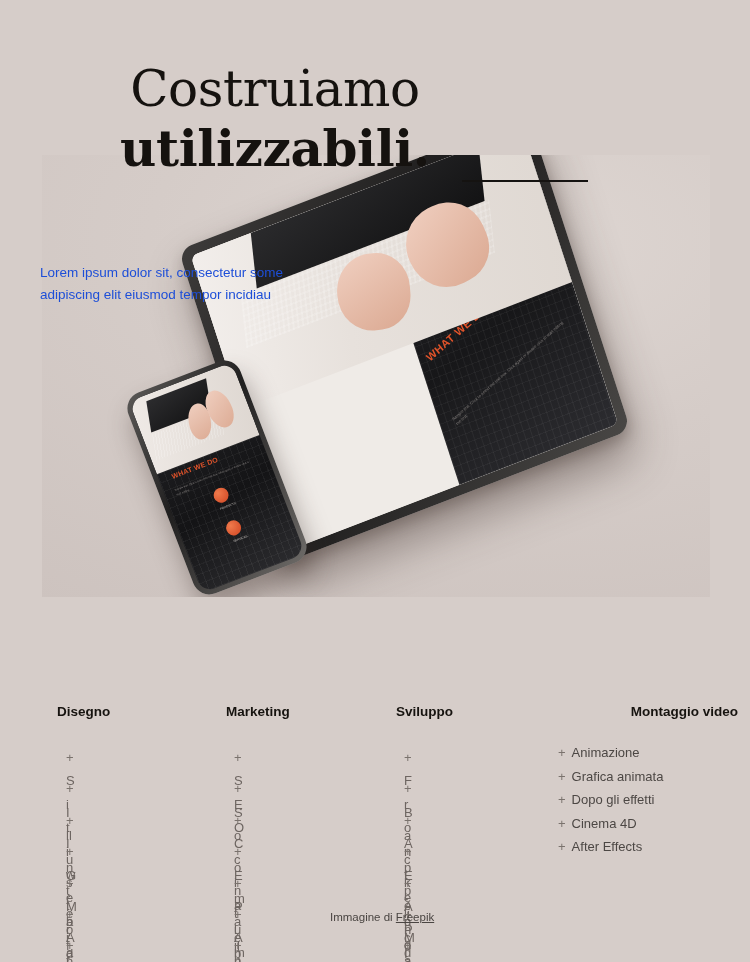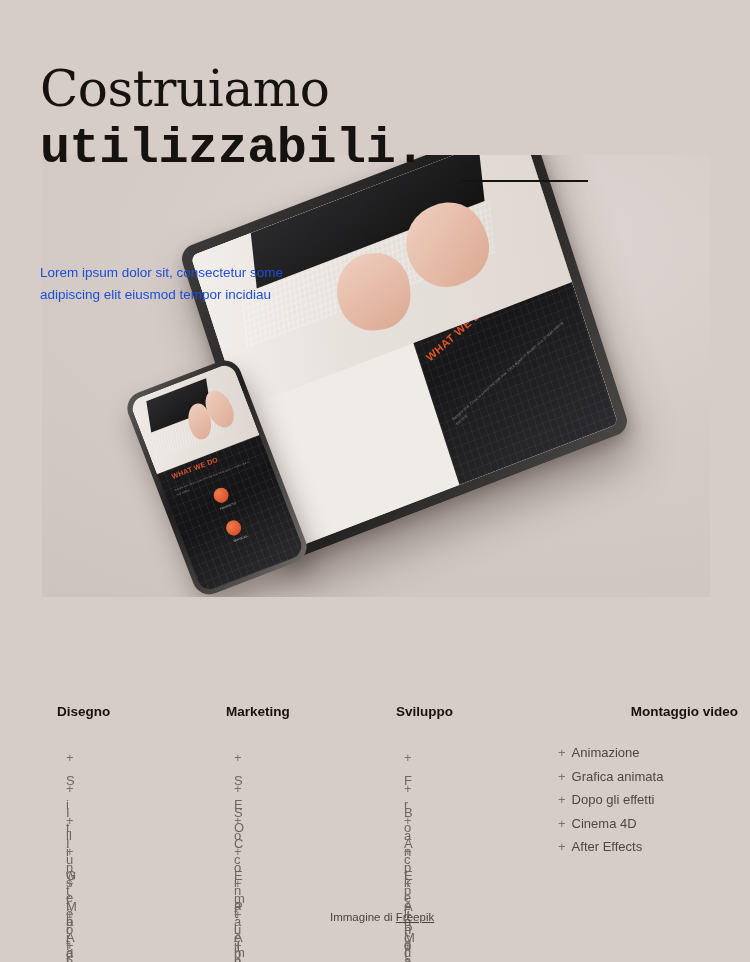--- a/index.html
+++ b/index.html
@@ -167,23 +167,23 @@
   .pencil::after{
     content:""; position:absolute; right:0; top:0; width:10px; height:100%;
     background:linear-gradient(180deg,#fbfafa,#c9c3bf);
     border-radius:0 5px 5px 0;
   }
 
   
   .headline{
     position:absolute; left:40px; top:60px; width:470px;
     font-family:"DejaVu Serif", serif;
-    font-size:50px; line-height:1.18; color:#15120f; letter-spacing:-.4px;
-  }
-  .headline .b{ font-weight:bold; display:block;font-family:Liberation Mono, monospace; }
+    font-size:50px; line-height:1.18; color:#15120f; letter-spacing:-.4px;text-align:center;
+  }
+  .headline .b{ font-weight:bold; display:block; }
   .headline .r{ display:block; font-weight:normal; }
 
   .hero-p{
     position:absolute; left:40px; top:262px; width:300px;
     font-size:13.5px; line-height:1.65; color:#1d4ed8;
   }
   .rule{
     position:absolute; left:462px; top:180px; width:126px; height:2px;
     background:#151311;
   }

